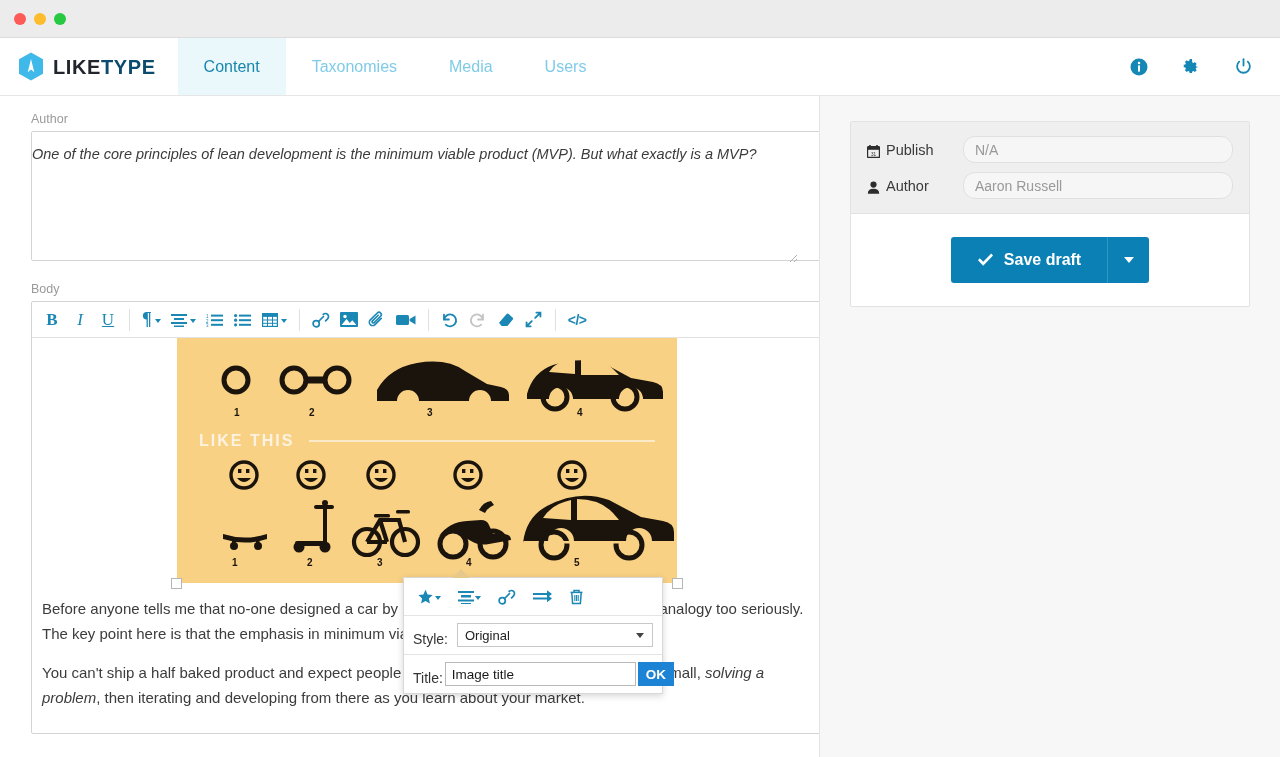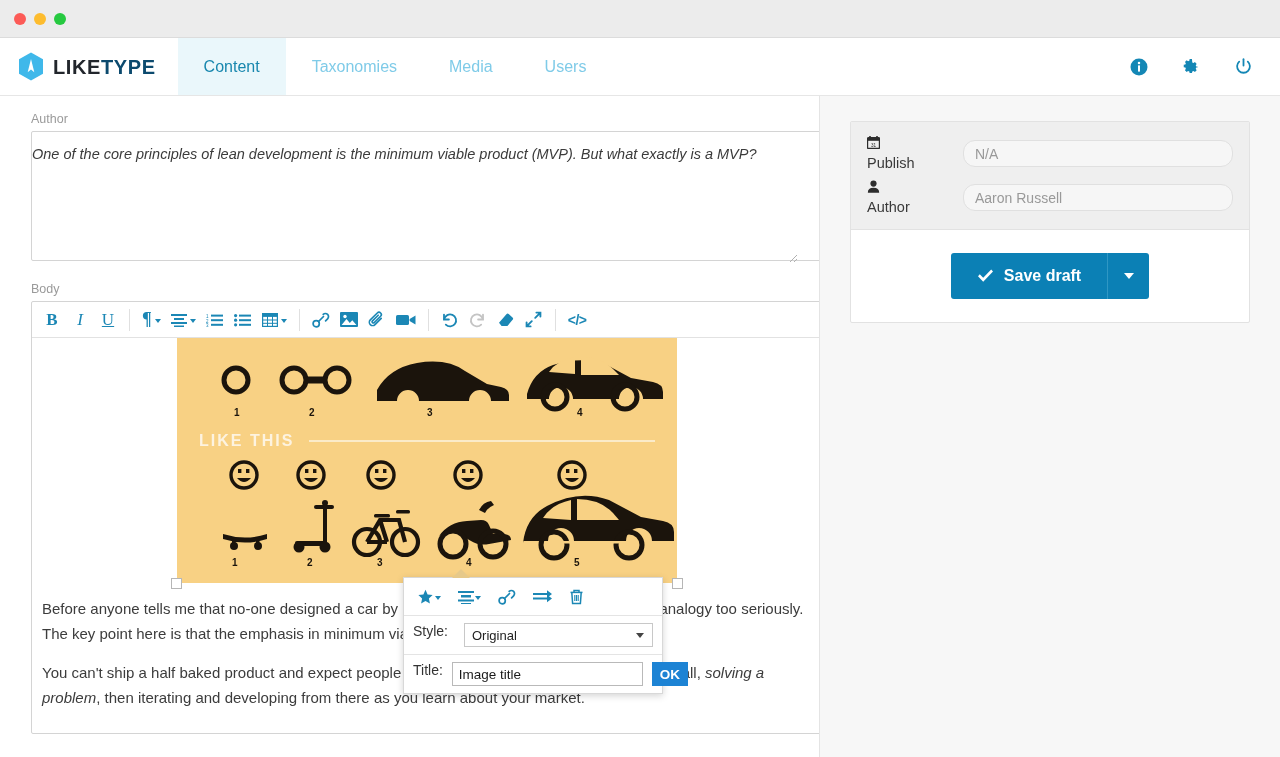--- a/index.html
+++ b/index.html
@@ -226,23 +226,23 @@
     gap: 9px;
   }
   .popup-icon {
     color: #1b87b5;
     display: flex; align-items: center;
     cursor: pointer;
     padding: 0 4px;
     height: 26px;
   }
   .popup-field {
-    display: flex; align-items: flex-start;
+    display: flex; align-items: flex-end;
     padding: 7px 9px;
-    gap: 9px;
+    gap: 2px;
     border-bottom: 1px solid #e4e4e4;
   }
   .popup-field:last-child { border-bottom: none; }
   .popup-lbl {
     font-size: 14px; color: #333;
     width: 42px;
   }
   .sel-box {
     flex: 1;
     height: 24px;
@@ -297,21 +297,21 @@
   }
   .meta-row {
     display: flex; align-items: center;
     margin-bottom: 9px;
   }
   .meta-row:last-child { margin-bottom: 0; }
   .meta-label {
     width: 96px;
     font-size: 14.5px;
     color: #3a3a3a;
-    display: flex; align-items: flex-start; gap: 6px; flex-direction: column;
+    display: flex; align-items: flex-end; gap: 6px;
   }
   .meta-value {
     flex: 1;
     height: 27px;
     background: #f6f6f6;
     border: 1px solid #e0e0e0;
     border-radius: 12px;
     display: flex; align-items: center;
     padding: 0 11px;
     font-size: 14px;

